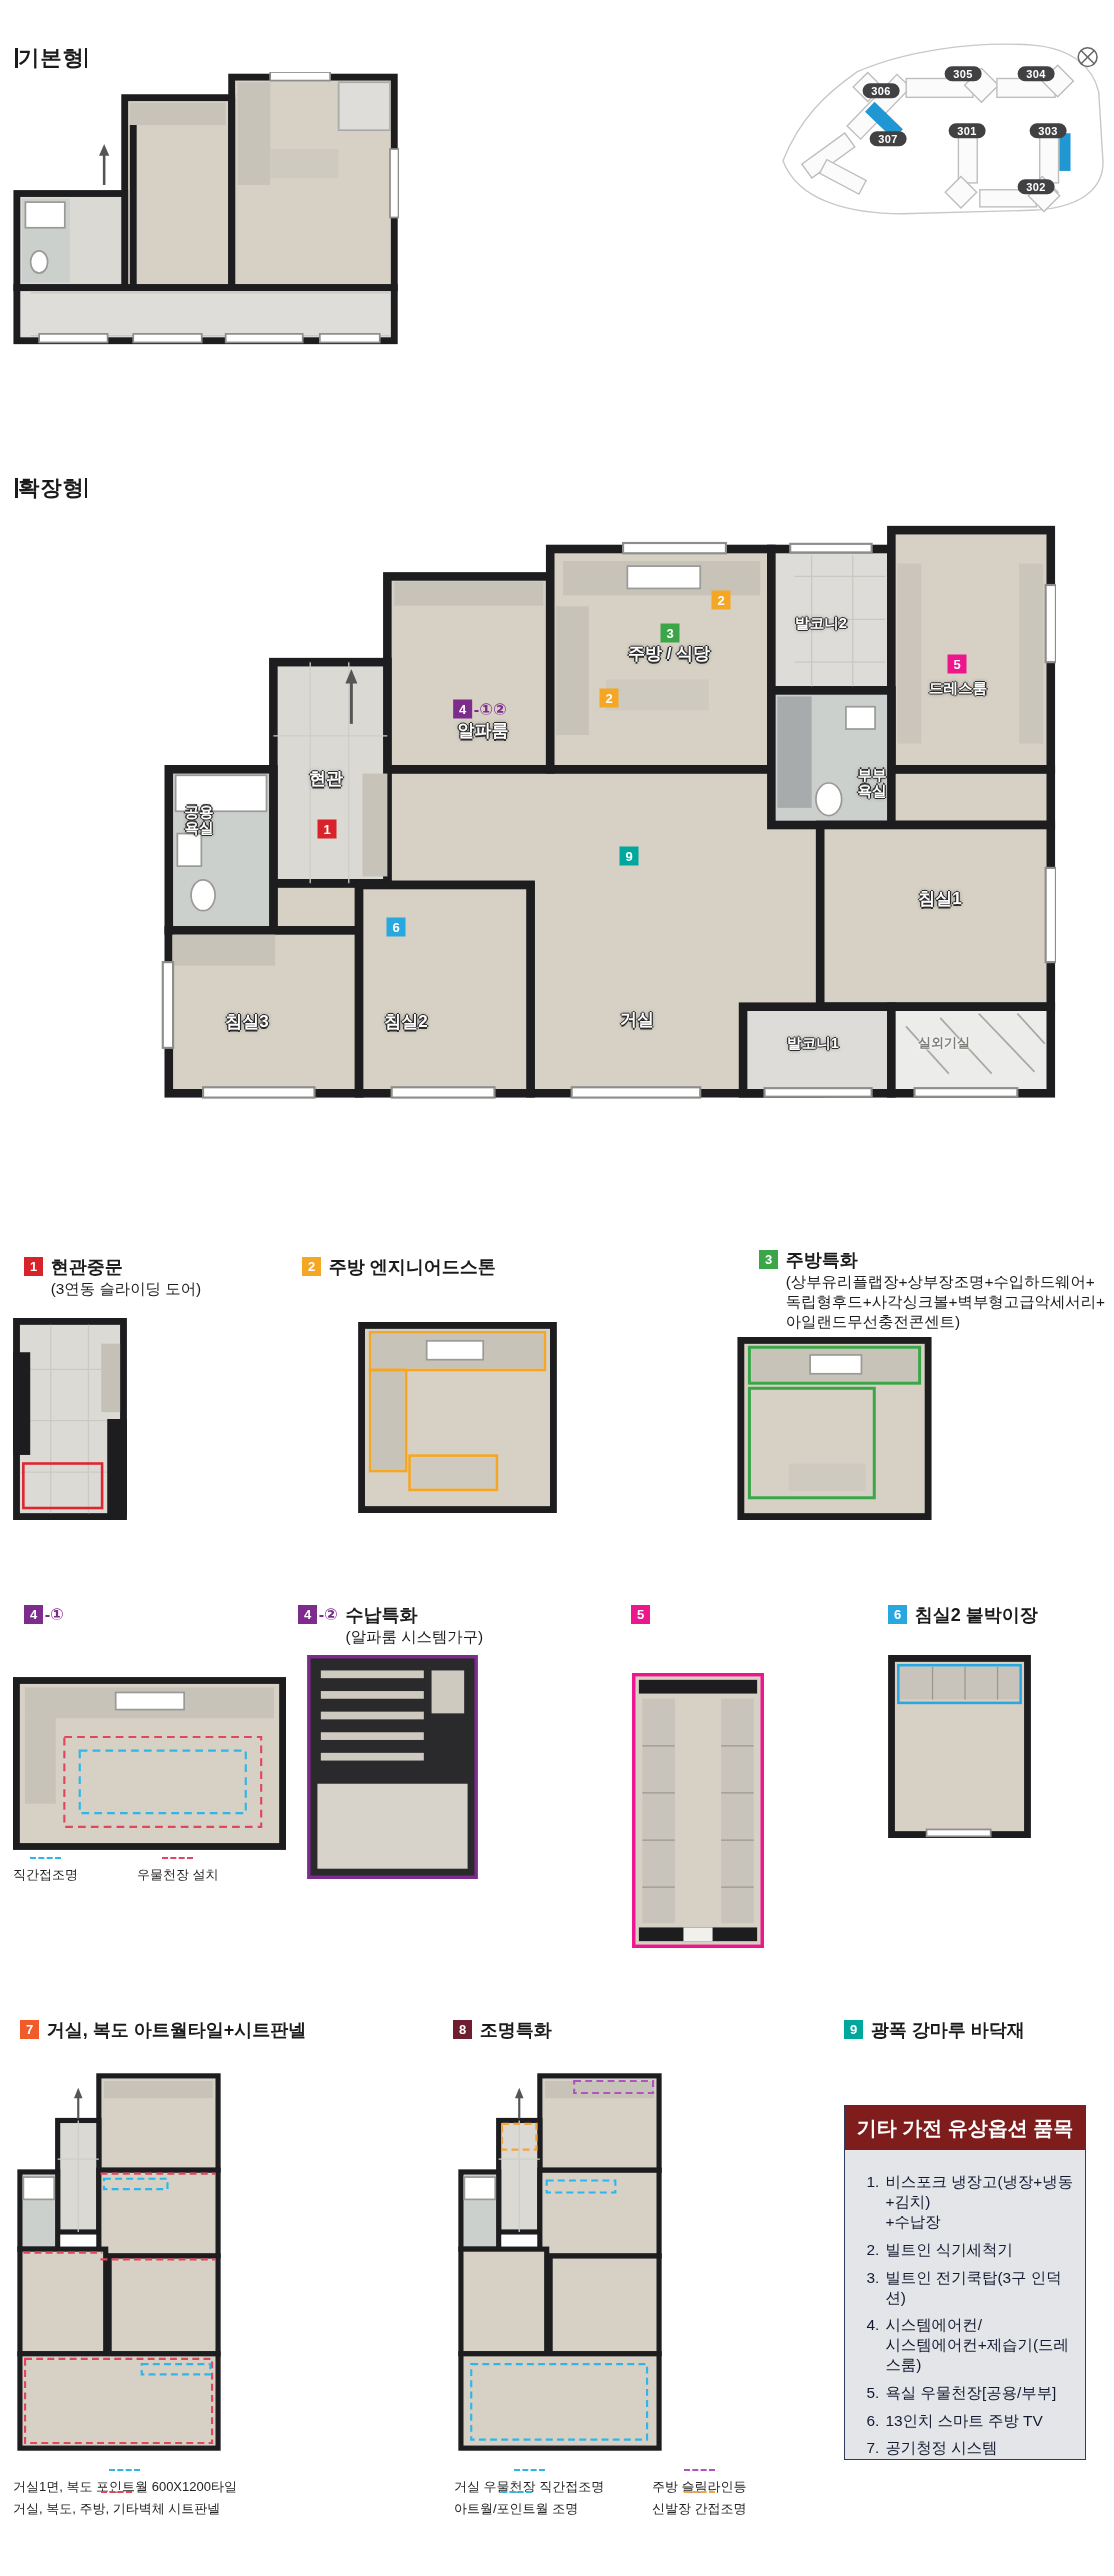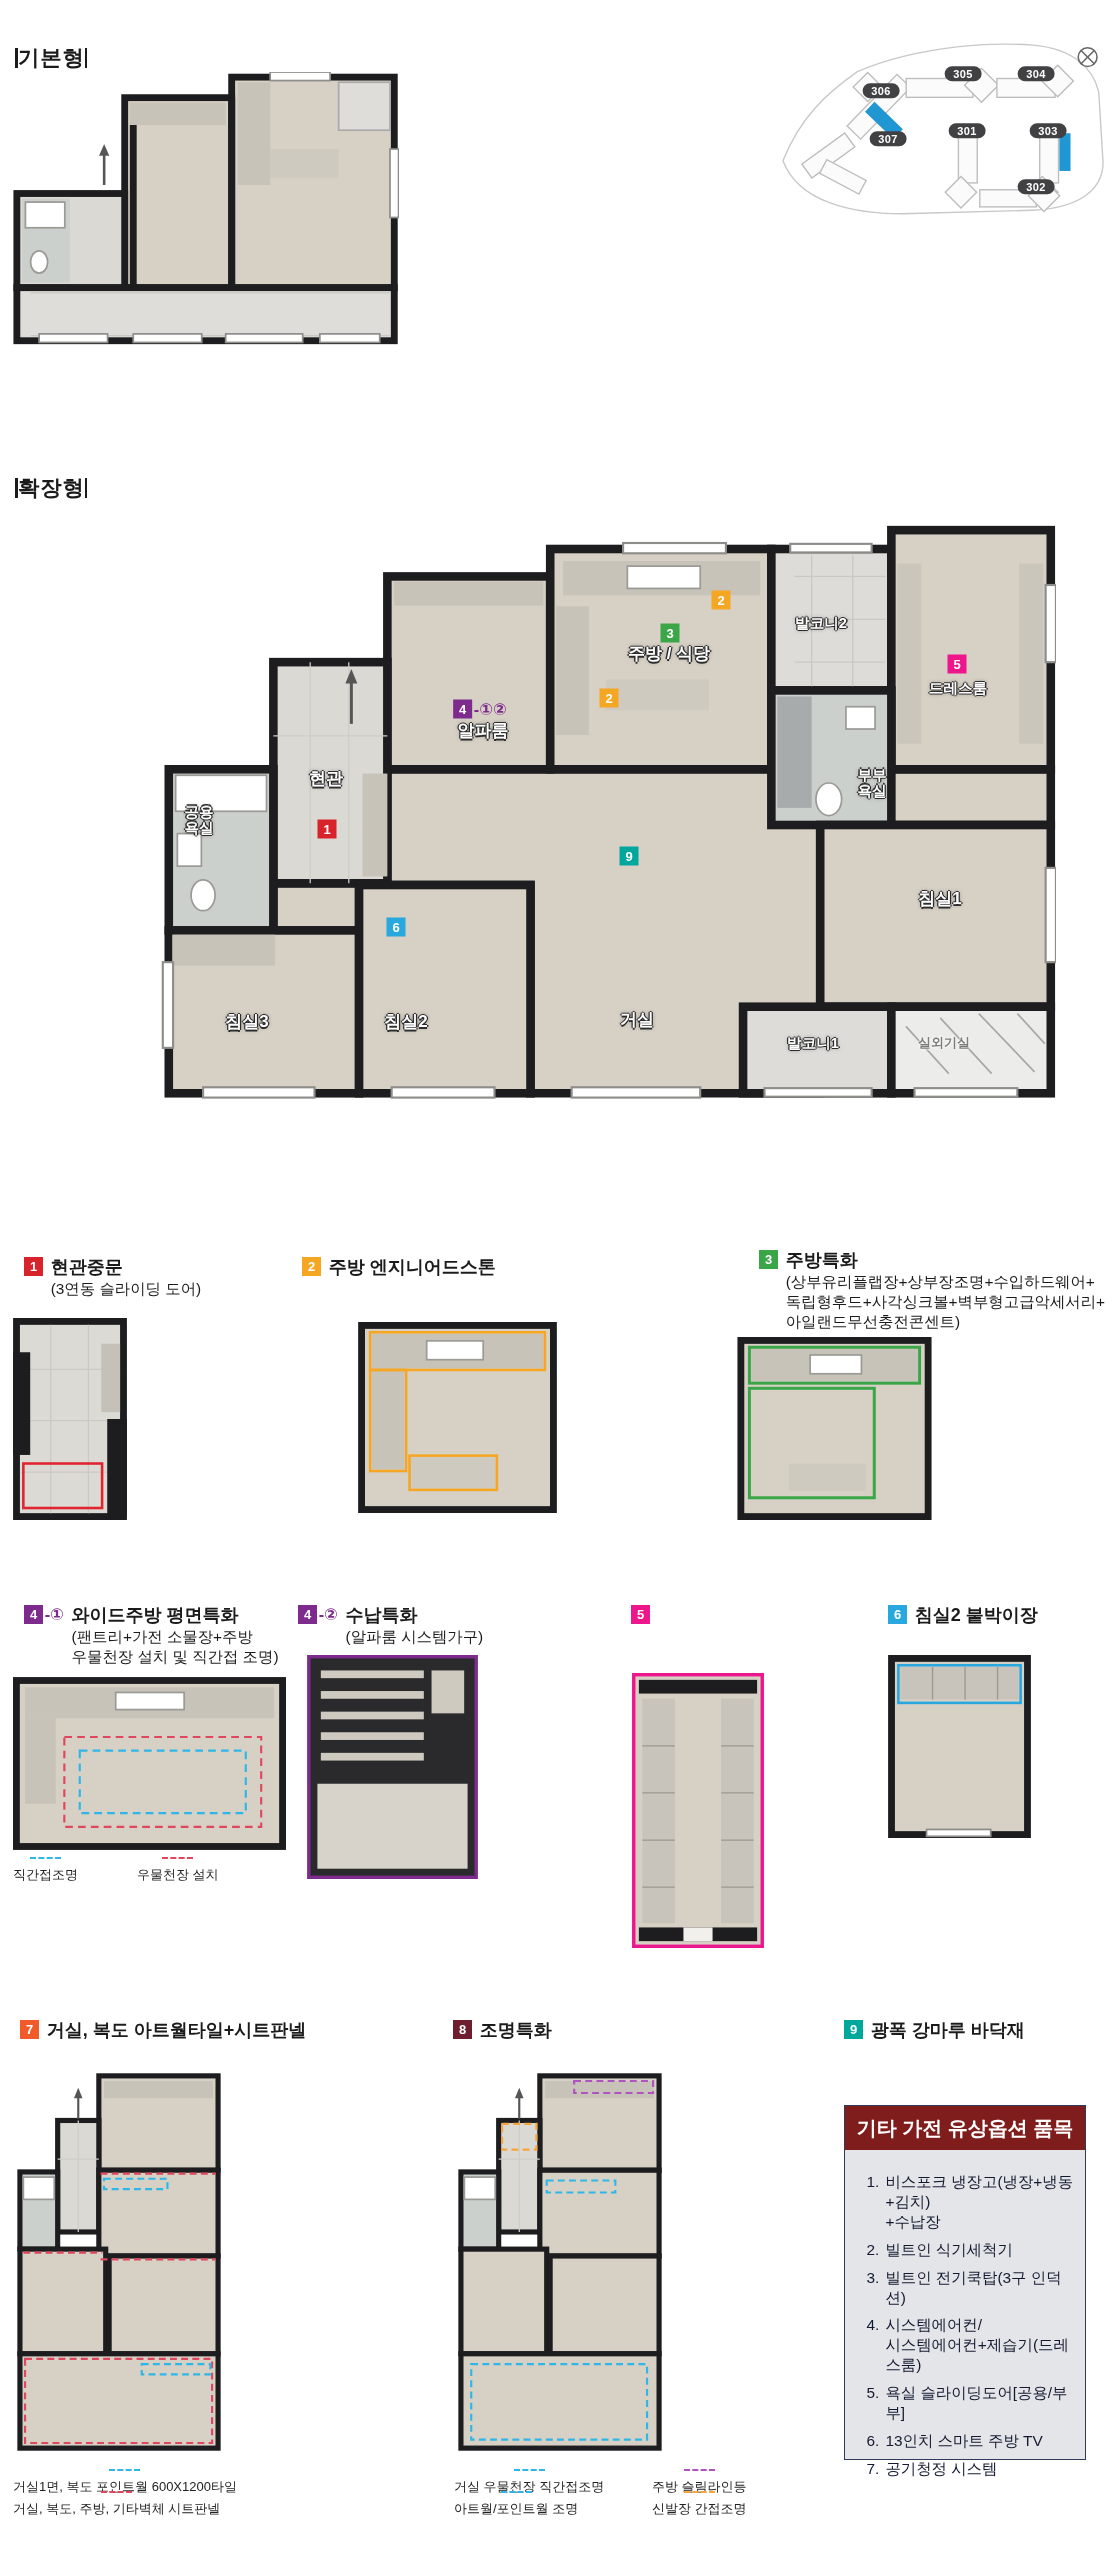--- a/index.html
+++ b/index.html
@@ -268,25 +268,20 @@
     <rect x="60" y="148" width="90" height="32" fill="#cfcabf"></rect>
     <g fill="none" stroke="#3aa648" stroke-width="3.5">
       <rect x="14" y="12" width="199" height="42"></rect>
       <rect x="14" y="60" width="146" height="128"></rect>
     </g>
   </svg>
 
   <div class="abs feat" style="left:24px;top:1605px">
     <span class="badge badge-purple">4</span>
     <span class="sfx">-①</span>
-    <div class="txt">
-      <div class="ftitle">와이드주방 평면특화</div>
-      <div class="fsub">(팬트리+가전 소물장+주방</div>
-      <div class="fsub">우물천장 설치 및 직간접 조명)</div>
-    </div>
   </div>
   <div class="abs feat" style="left:298px;top:1605px">
     <span class="badge badge-purple">4</span>
     <span class="sfx">-②</span>
     <div class="txt">
       <div class="ftitle">수납특화</div>
       <div class="fsub">(알파룸 시스템가구)</div>
     </div>
   </div>
   <div class="abs feat" style="left:631px;top:1605px">
@@ -465,21 +460,21 @@
       <div class="oitem">
         <span class="onum">4.</span>
         <div>
             <div>시스템에어컨/</div>
             <div>시스템에어컨+제습기(드레스룸)</div>
           </div>
       </div>
       <div class="oitem">
         <span class="onum">5.</span>
         <div>
-            <div>욕실 슬라이딩도어[공용/부부]</div>
+            <div>욕실 우물천장[공용/부부]</div>
           </div>
       </div>
       <div class="oitem">
         <span class="onum">6.</span>
         <div>
             <div>13인치 스마트 주방 TV</div>
           </div>
       </div>
       <div class="oitem">
         <span class="onum">7.</span>

